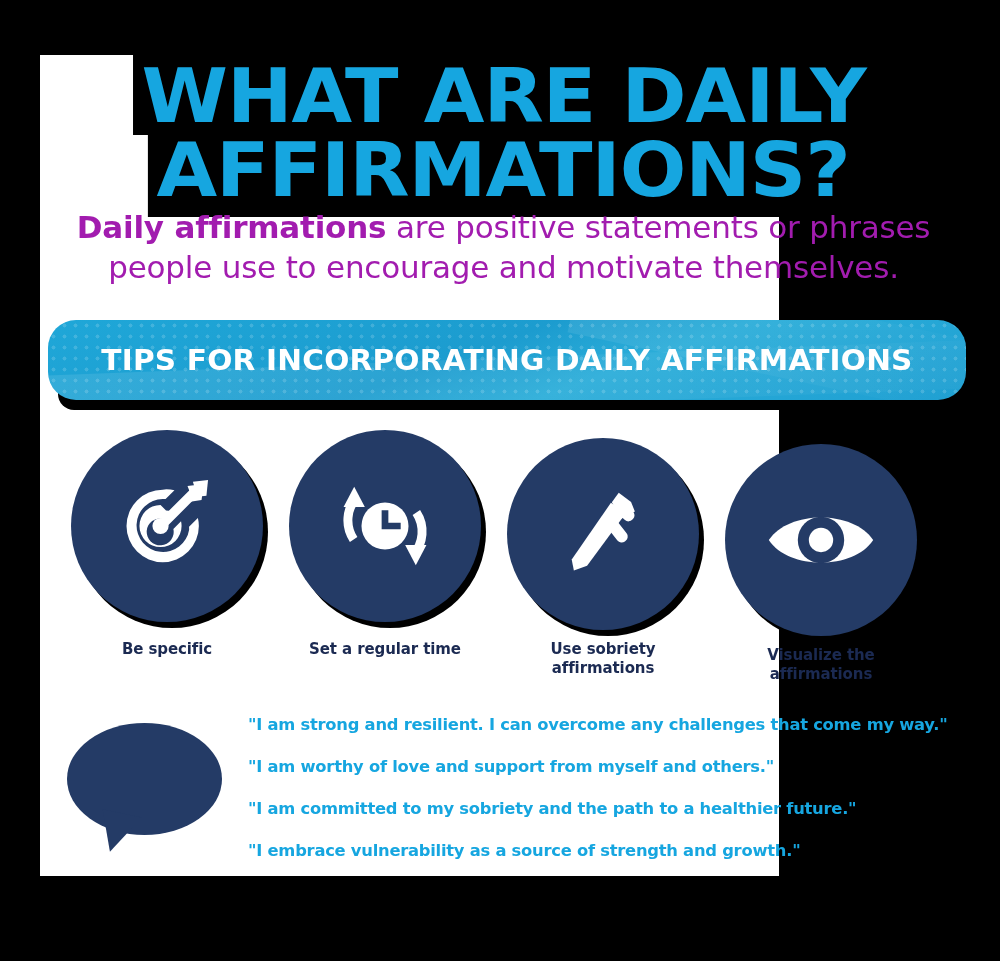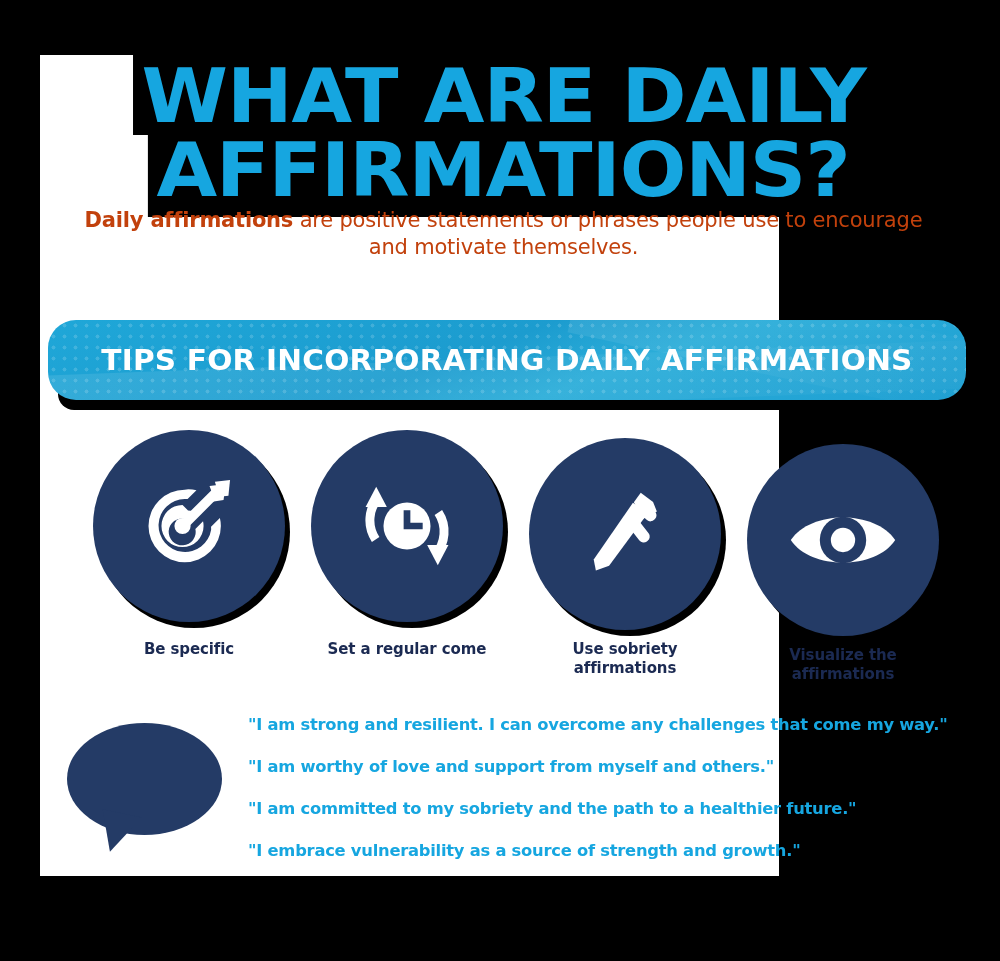--- a/index.html
+++ b/index.html
@@ -58,23 +58,23 @@
   .title-line.l1 { padding-top: 6px; }
   .title-line.l2 { padding-bottom: 10px; }
 
   
   .subtitle {
     position: absolute;
     left: 28px;
     top: 152px;
     width: 871px;
     text-align: center;
-    color: #c2410c;
-    font-family: "DejaVu Sans", sans-serif;
-    font-size: 21px;
+    color: #a21caf;
+    font-family: "DejaVu Sans", sans-serif;
+    font-size: 31px;
     line-height: 1.30;
     letter-spacing: -0.2px;
   }
   .subtitle b { font-weight: 700; }
   .subtitle span.normal { font-weight: 400; }
 
   
   .banner-shadow {
     position: absolute;
     left: 18px;
@@ -126,25 +126,25 @@
     font-weight: 700;
     font-size: 29px;
     letter-spacing: 0.2px;
     transform: scaleX(1.02);
     white-space: nowrap;
   }
 
   
   .tips-row {
     position: absolute;
-    left: 26px;
+    left: 18px;
     top: 375px;
     width: 900px;
     display: flex;
-    justify-content: center;
+    justify-content: flex-start;
   }
   .tip {
     width: 218px;
     display: flex;
     flex-direction: column;
     align-items: center;
   }
   .tip-circle {
     position: relative;
     width: 192px;
@@ -273,21 +273,21 @@
             <g fill="#ffffff">
               <path d="M13 33 L32 33 L22.5 15 z"></path>
               <path d="M87 67 L68 67 L77.5 85 z"></path>
               <circle cx="50" cy="50" r="21"></circle>
             </g>
             <g stroke="#243B66" stroke-width="6" stroke-linecap="butt" fill="none">
               <path d="M50 36 L50 50 L64 50"></path>
             </g>
           </svg>
         </div>
-        <div class="tip-label">Set a regular come</div>
+        <div class="tip-label">Set a regular time</div>
       </div>
 
       <div class="tip t3">
         <div class="tip-circle">
           <svg width="106" height="106" viewBox="0 0 100 100">
             <g fill="#ffffff">
               <path d="M63.5 11.5 L76 19 L80.5 27.5 L68 36 L58 21 z" transform="rotate(6 68 24)"></path>
               <path d="M57.5 20.5 L71.5 30.5 L35 80 L22.5 84.5 L20.5 74 z"></path>
               <rect x="57" y="32" width="11" height="28" rx="5" transform="rotate(-38 62 46)"></rect>
               <rect x="61" y="24" width="20" height="11" rx="5" transform="rotate(42 71 29)"></rect>

